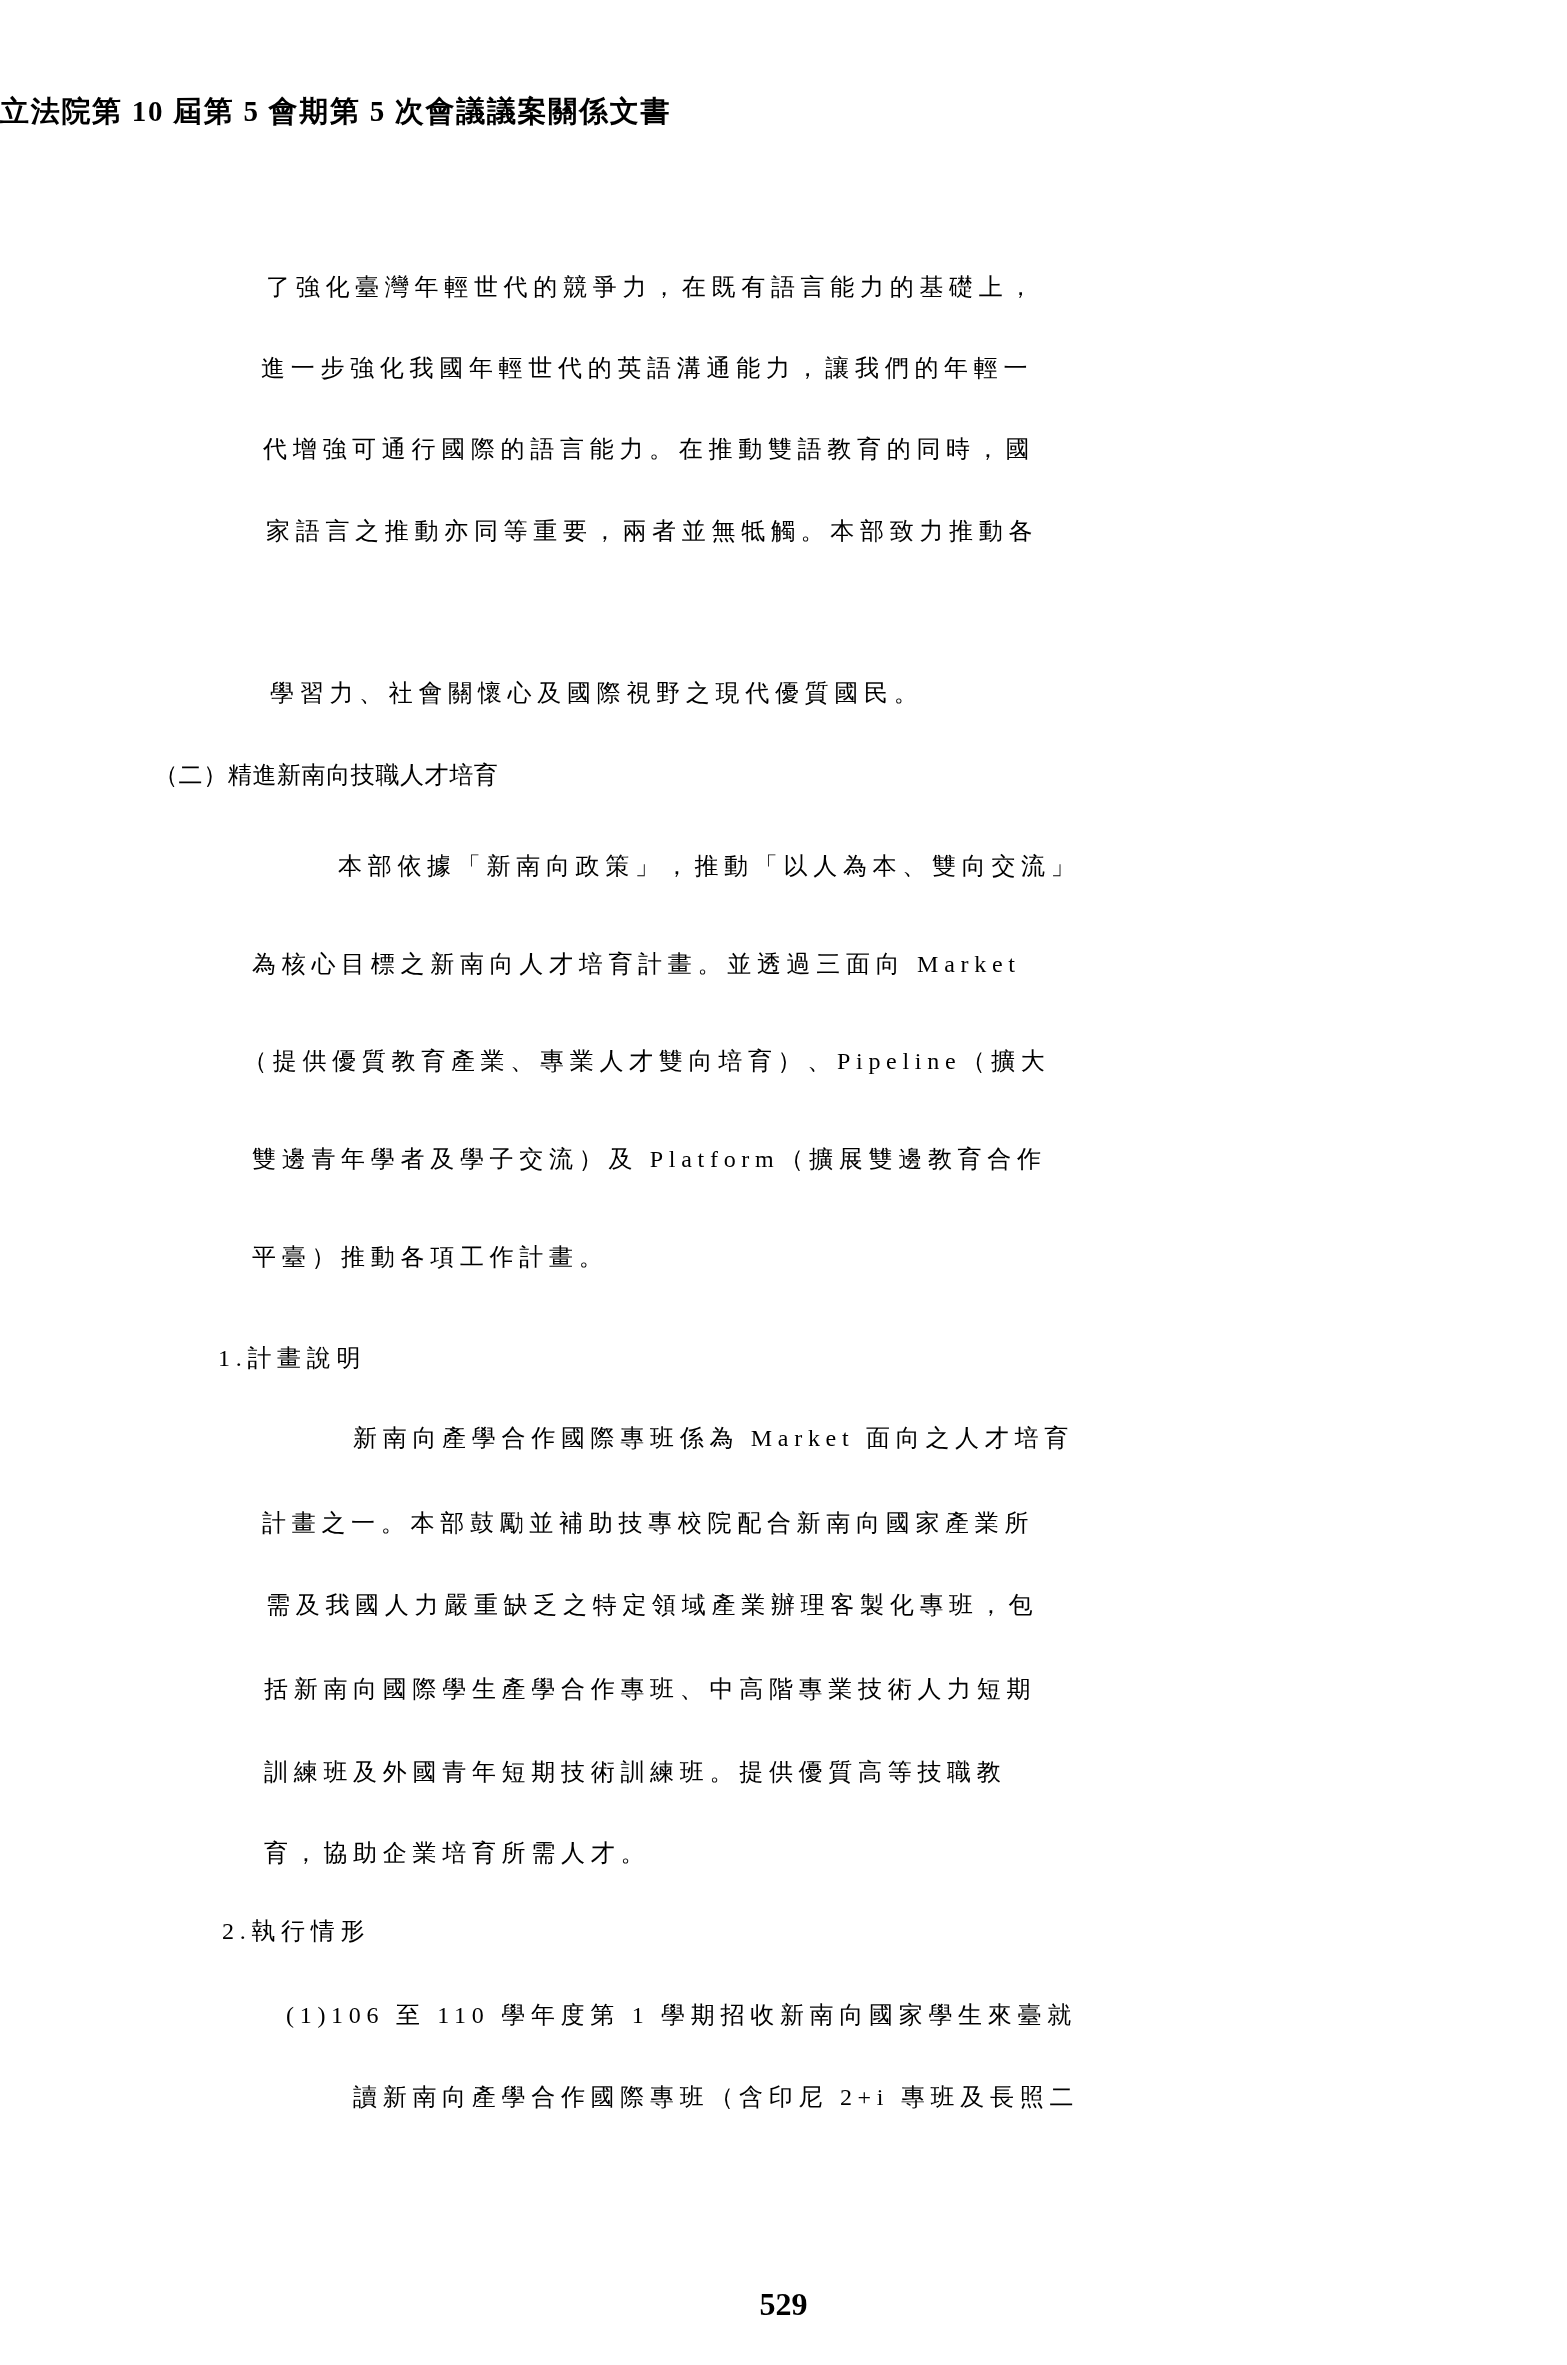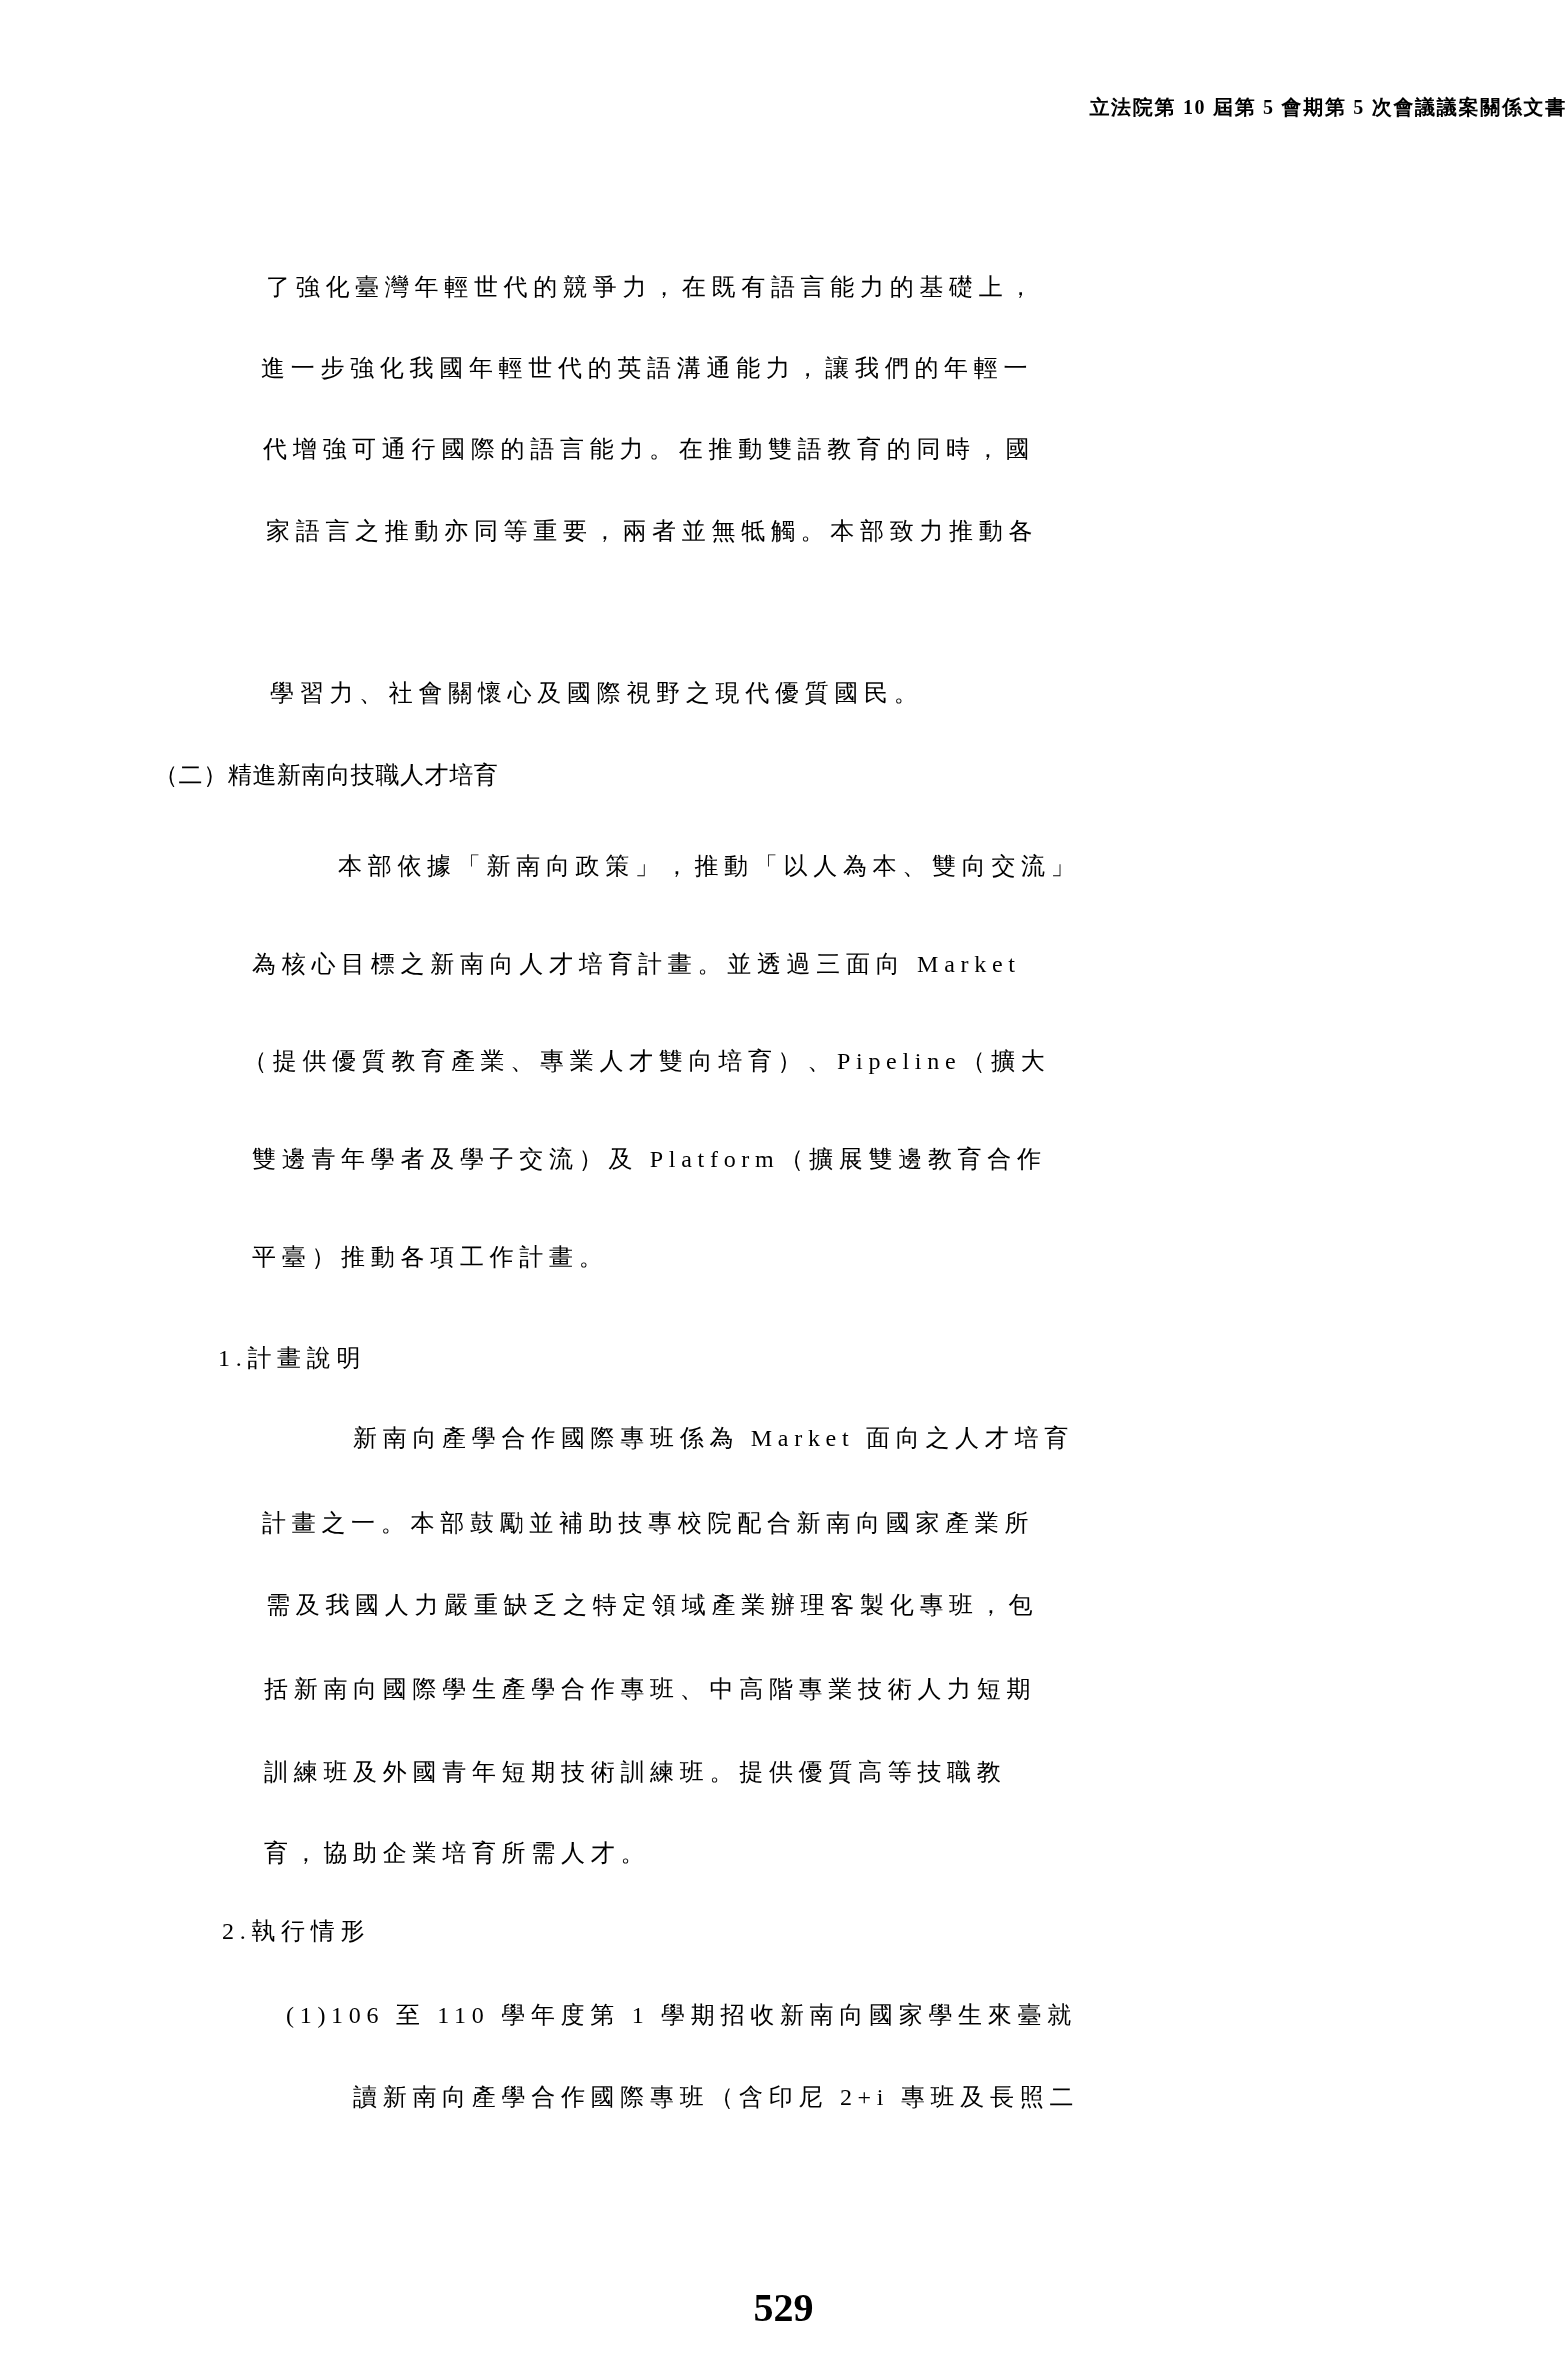--- a/index.html
+++ b/index.html
@@ -14,22 +14,22 @@
     background: #ffffff;
     color: #000000;
     font-family: "Liberation Serif", "DejaVu Serif", serif;
     overflow: hidden;
   }
   .doc-header {
     position: absolute;
     top: 97px;
     left: 0;
     width: 100%;
-    text-align: right;
-    font-size: 20px;
+    text-align: left;
+    font-size: 29px;
     font-weight: bold;
     letter-spacing: 1.7px;
     line-height: 1;
     white-space: nowrap;
   }
   .text-line {
     position: absolute;
     font-size: 24px;
     line-height: 1.18;
     letter-spacing: 5.7px;
@@ -37,21 +37,21 @@
   }
   .heading-level2 {
     letter-spacing: 0.6px;
   }
   .page-number {
     position: absolute;
     top: 2288px;
     left: 0;
     width: 100%;
     text-align: center;
-    font-size: 40px;
+    font-size: 32px;
     font-weight: bold;
     line-height: 1;
   }
 </style>
 </head>
 <body>
 
 <div class="page">
 
   <div class="doc-header">立法院第 10 屆第 5 會期第 5 次會議議案關係文書</div>

